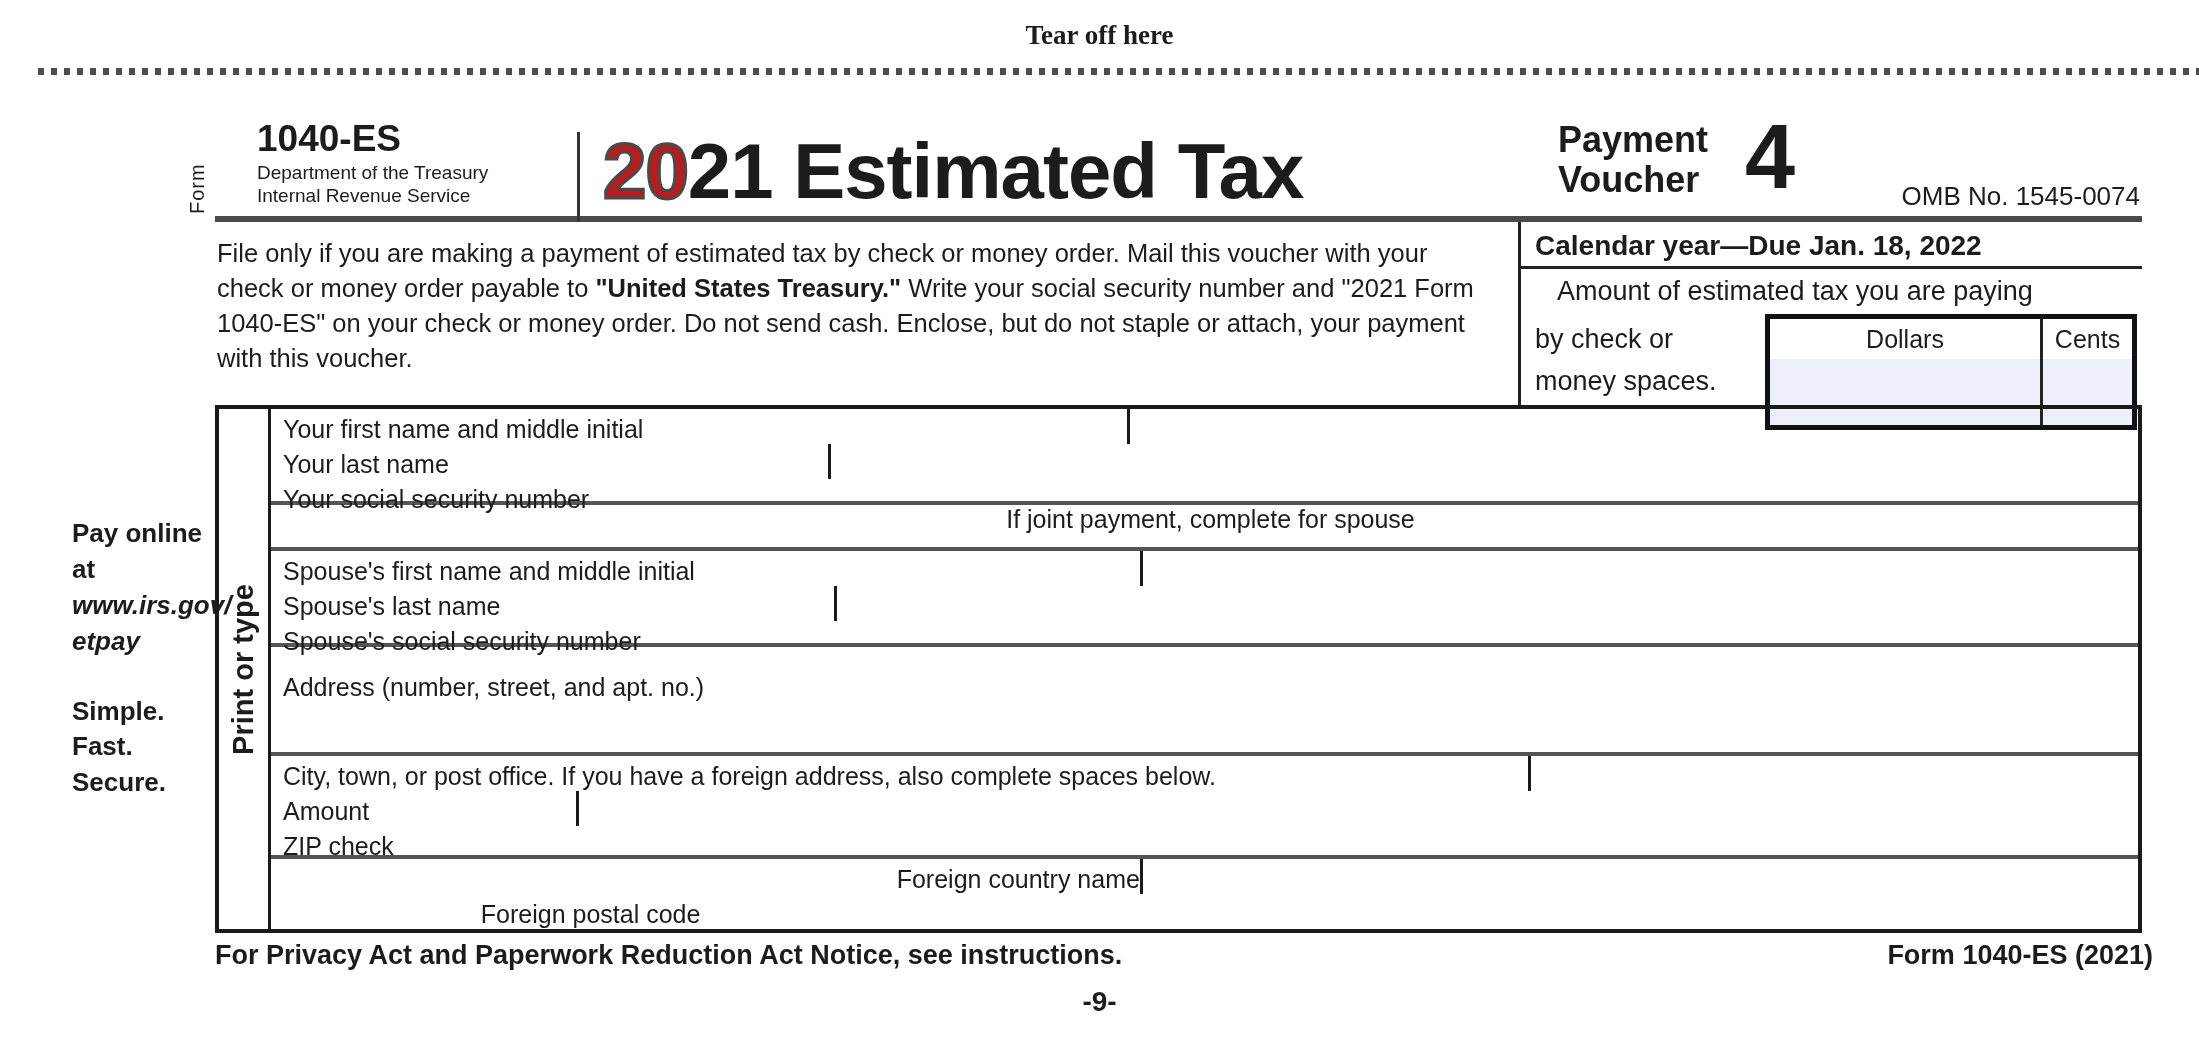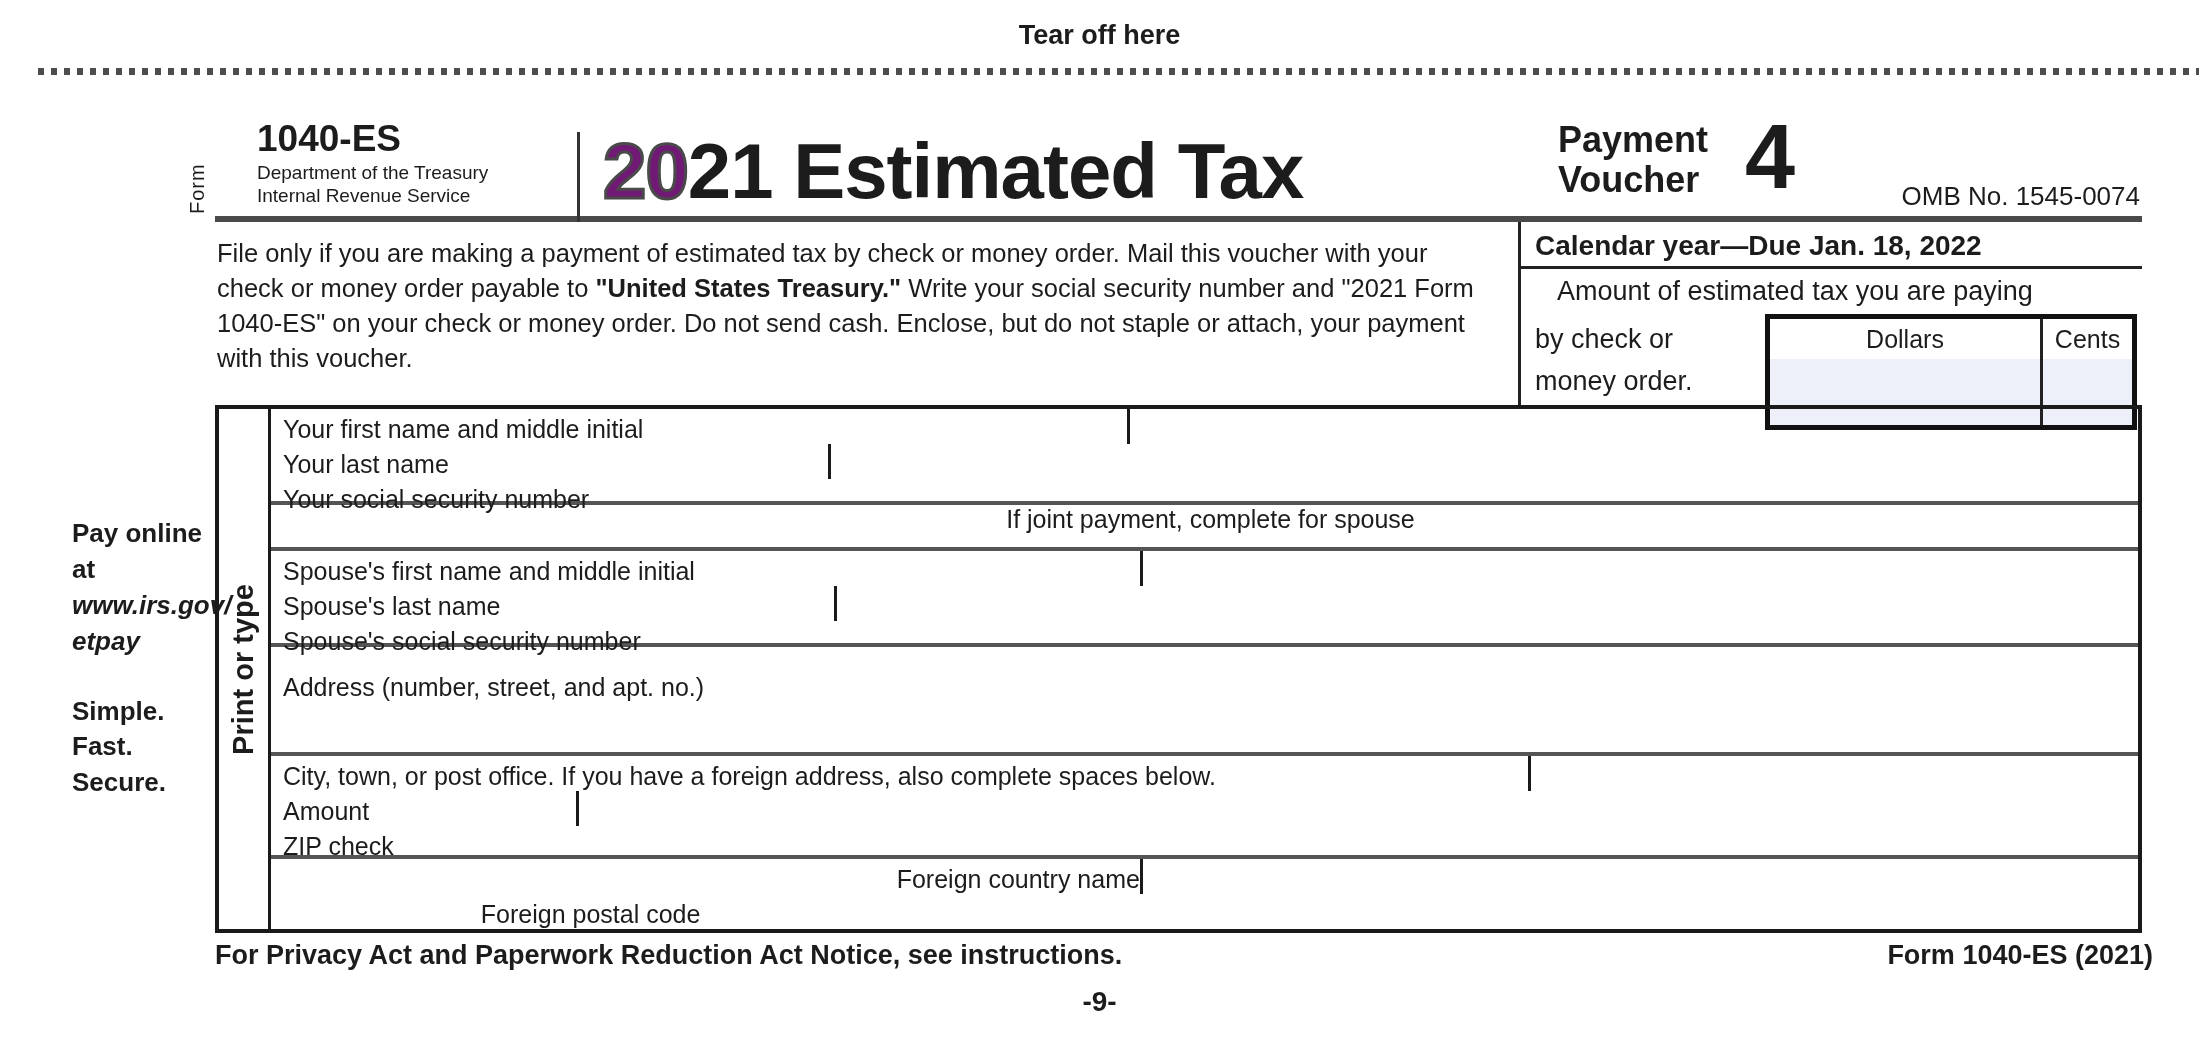--- a/index.html
+++ b/index.html
@@ -8,21 +8,21 @@
     width: 2199px; height: 1038px;
     position: relative;
     font-family: "Liberation Sans", sans-serif;
     color: #1c1c1c;
     overflow: hidden;
   }
 
   
   .tear-label {
     position: absolute; top: 20px; left: 0; width: 100%;
-    text-align: center; font-size: 27px; font-weight: bold;
+    text-align: center; font-size: 27px; font-weight: bold; font-family: Liberation Serif, serif;
   }
   .tear-line {
     position: absolute; top: 68px; left: 38px; right: 0; height: 7px;
     background: repeating-linear-gradient(to right, #4d4d4d 0 6px, transparent 6px 13px);
   }
 
   
   .voucher { position: absolute; left: 215px; top: 120px; width: 1927px; height: 813px; }
 
   
@@ -32,21 +32,21 @@
     transform: rotate(-90deg); transform-origin: left bottom;
     font-size: 20px; letter-spacing: 1px;
   }
   .form-number { position: absolute; left: 42px; top: -2px; font-size: 37px; font-weight: bold; }
   .agency { position: absolute; left: 42px; top: 42px; font-size: 19px; line-height: 1.2; }
   .header-divider { position: absolute; left: 362px; top: 12px; height: 90px; width: 3px; background: #333; }
   .main-title {
     position: absolute; left: 388px; top: 6px;
     font-size: 78px; font-weight: bold; letter-spacing: -1px; white-space: nowrap;
   }
-  .year-outline { color: #701a75; -webkit-text-stroke: 3px #4a4a4a; text-stroke: 3px #4a4a4a; }
+  .year-outline { color: #b91c1c; -webkit-text-stroke: 3px #4a4a4a; text-stroke: 3px #4a4a4a; }
   .payment-voucher { position: absolute; left: 1343px; top: 0; font-size: 36px; font-weight: bold; line-height: 1.12; }
   .voucher-number { position: absolute; left: 1530px; top: -14px; font-size: 90px; font-weight: bold; }
   .omb { position: absolute; right: 2px; bottom: 4px; font-size: 26px; }
 
   
   .instructions {
     position: absolute; left: 2px; top: 116px; width: 1275px;
     font-size: 25.5px; line-height: 1.37;
   }
 
@@ -134,21 +134,21 @@
   </div>
 
   <div class="instructions"><span>File only if you are making a payment of estimated tax by check or money order. Mail this voucher with your check or money order payable to </span><b>"United States Treasury."</b><span> Write your social security number and "2021 Form 1040-ES" on your check or money order. Do not send cash. Enclose, but do not staple or attach, your payment with this voucher.</span></div>
 
   <div class="right-panel">
     <div class="calendar-box">Calendar year—Due Jan. 18, 2022</div>
     <div class="amount-area">
       <div class="amount-line">Amount of estimated tax you are paying</div>
       <div class="by-check">
         <div>by check or</div>
-        <div>money order.</div>
+        <div>money spaces.</div>
       </div>
       <div class="dollars-box">
         <div class="dc-label">Dollars</div>
         <div class="dc-label dc-cents-border">Cents</div>
         <div class="dc-input"></div>
         <div class="dc-input dc-cents-border"></div>
       </div>
     </div>
   </div>
 

